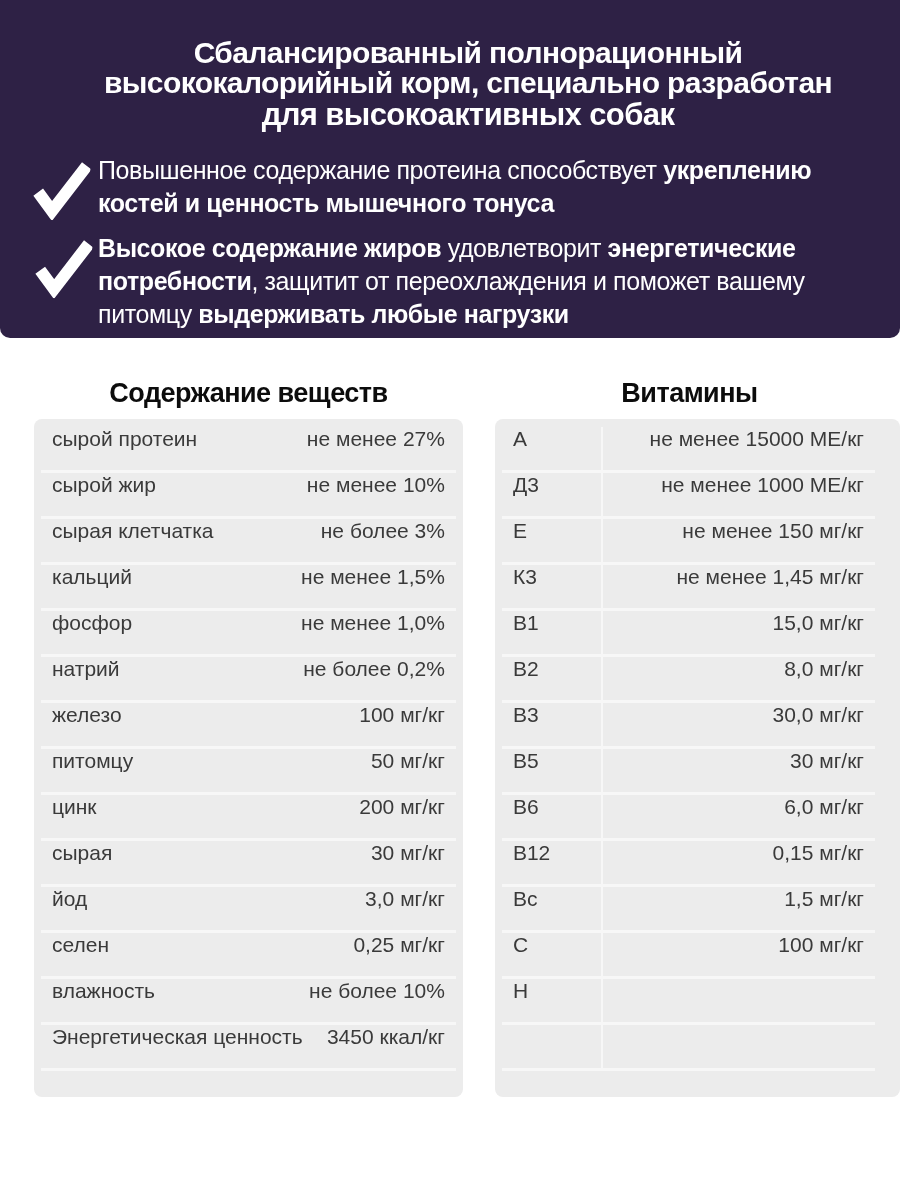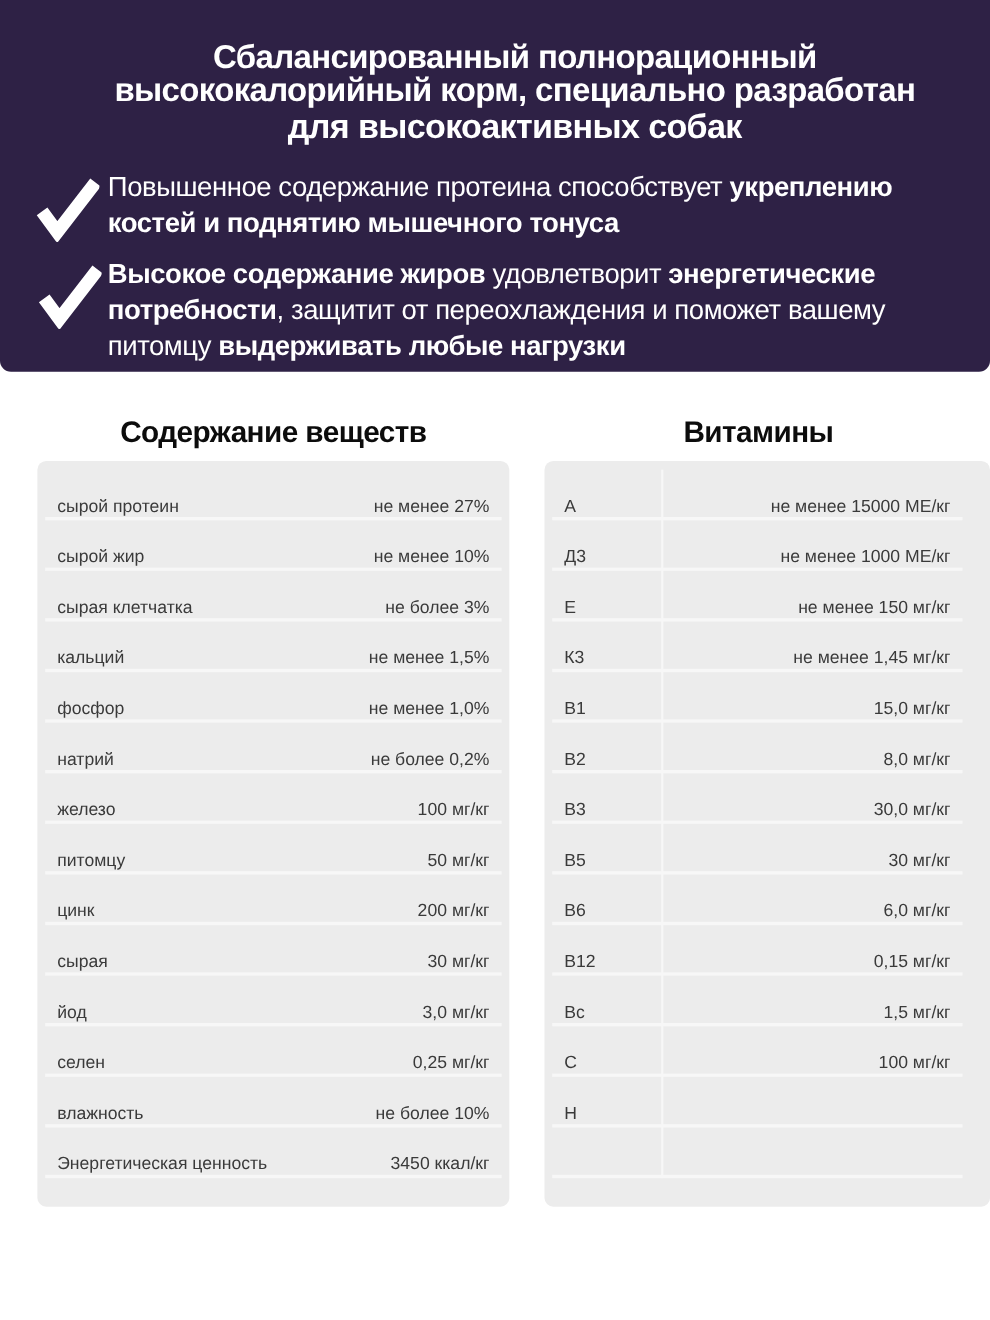--- a/index.html
+++ b/index.html
@@ -44,24 +44,24 @@
   .tbl{
     background:var(--table-bg);
     border-radius:8px;
     padding:8px 7px 0 7px;
     height:678px;
     position:relative;
   }
   .panel-vitamins .tbl{padding-right:25px;}
   .row{
     height:46px;
-    display:flex;align-items:flex-end;justify-content:space-between;
+    display:flex;align-items:flex-start;justify-content:space-between;
     padding:0 11px;
     border-bottom:3px solid var(--table-separator);
-    font-size:16px;color:var(--row-text);
+    font-size:21px;color:var(--row-text);
   }
   .lbl{white-space:nowrap;}
   .val{text-align:right;white-space:nowrap;}
   .panel-vitamins .lbl{flex:0 0 88px;}
   .panel-vitamins .val{flex:1;}
   .panel-vitamins .tbl::after{
     content:"";position:absolute;left:106px;top:8px;height:644px;width:2px;
     background:var(--table-separator);
   }
 </style>
@@ -76,21 +76,21 @@
     </div>
   <div class="bullets">
       <div class="bullet">
   <span class="check">
     <svg width="54" height="62" viewBox="0 0 54 62" aria-hidden="true">
       <path d="M5 36 L21 53 L50 4" fill="none" stroke="#ffffff" stroke-width="12"></path>
     </svg>
   </span>
 <p>
           <span class="bline"><span>Повышенное содержание протеина способствует </span><span class="b">укреплению</span></span>
-          <span class="bline"><span class="b">костей и поднятию мышечного тонуса</span></span>
+          <span class="bline"><span class="b">костей и ценность мышечного тонуса</span></span>
         </p>
       </div>
       <div class="bullet">
   <span class="check">
     <svg width="54" height="62" viewBox="0 0 54 62" aria-hidden="true">
       <path d="M5 36 L21 53 L50 4" fill="none" stroke="#ffffff" stroke-width="12"></path>
     </svg>
   </span>
 <p>
           <span class="bline"><span class="b">Высокое содержание жиров</span><span> удовлетворит </span><span class="b">энергетические</span></span>

